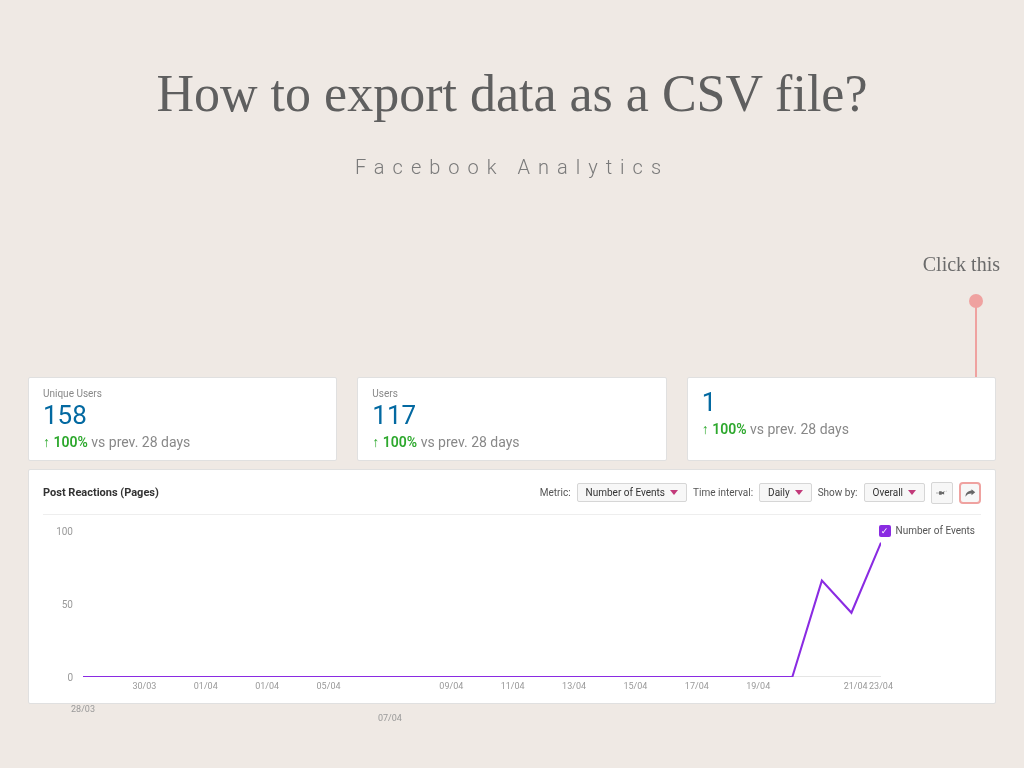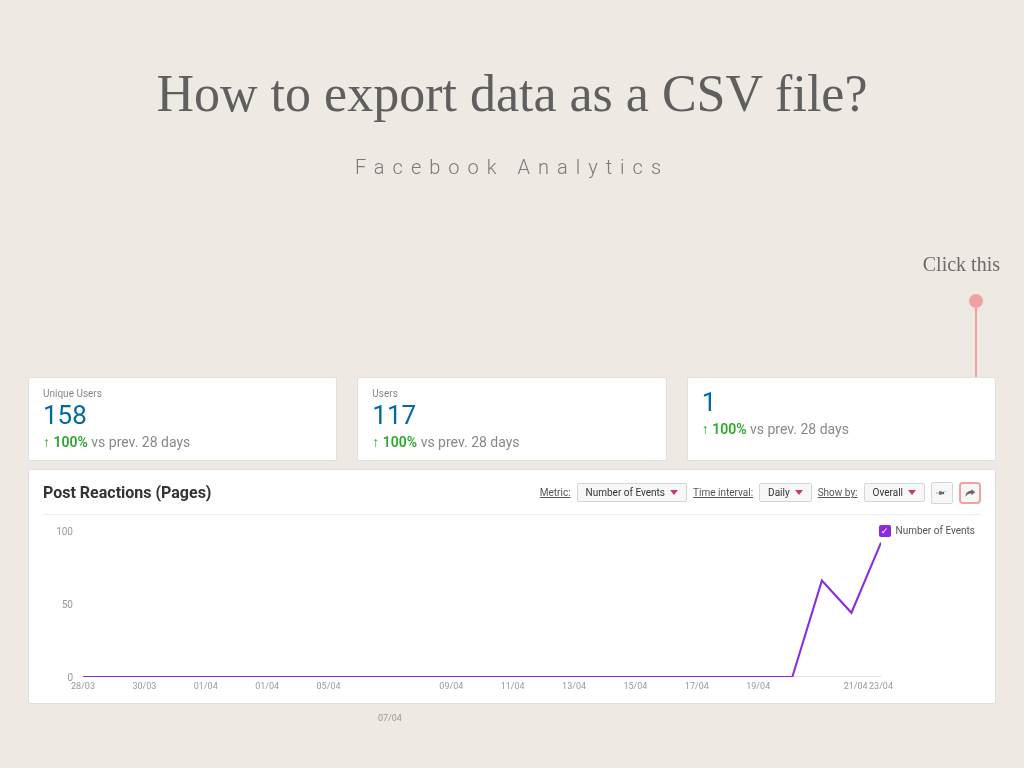--- a/index.html
+++ b/index.html
@@ -104,32 +104,32 @@
     padding: 12px 14px 8px 14px;
   }
   .chart-header {
     display: flex;
     align-items: center;
     justify-content: space-between;
     border-bottom: 1px solid #eee;
     padding-bottom: 10px;
   }
   .chart-title {
-    font-size: 16px;
+    font-size: 11px;
     font-weight: 700;
     color: #333;
   }
   .chart-controls {
     display: flex;
     align-items: center;
     gap: 6px;
     font-size: 10px;
     color: #666;
   }
-  .ctrl-label { color: #555; text-decoration: underline; }
+  .ctrl-label { color: #555; }
   .dropdown {
     display: inline-flex;
     align-items: center;
     gap: 5px;
     border: 1px solid #d6d6d6;
     background: #f7f7f7;
     padding: 3px 8px;
     border-radius: 2px;
     font-size: 10px;
     color: #333;
@@ -309,21 +309,21 @@
       </div>
 
       <div class="plot">
         <svg viewBox="0 0 780 140" preserveAspectRatio="none">
           <line x1="0" y1="140" x2="780" y2="140" stroke="#ccc" stroke-width="1"></line>
           <polyline id="series-line" fill="none" stroke="#8a2be2" stroke-width="2" points="0.0,140.0 28.9,140.0 57.8,140.0 86.7,140.0 115.6,140.0 144.4,140.0 173.3,140.0 202.2,140.0 231.1,140.0 260.0,140.0 288.9,140.0 317.8,140.0 346.7,140.0 375.6,140.0 404.4,140.0 433.3,140.0 462.2,140.0 491.1,140.0 520.0,140.0 548.9,140.0 577.8,140.0 606.7,140.0 635.6,140.0 664.4,140.0 693.3,140.0 722.2,47.6 751.1,78.4 780.0,11.2"></polyline>
         </svg>
       </div>
 
       <div class="x-ticks" id="x-axis">
-          <div class="x-tick" style="left: 0%;">28/03</div>
+          <div class="x-tick" style="left: 0%; margin-top: 23px;">28/03</div>
           <div class="x-tick" style="left: 7.69231%;">30/03</div>
           <div class="x-tick" style="left: 15.3846%;">01/04</div>
           <div class="x-tick" style="left: 23.0769%;">01/04</div>
           <div class="x-tick" style="left: 30.7692%;">05/04</div>
           <div class="x-tick" style="left: 38.4615%; margin-top: 32px;">07/04</div>
           <div class="x-tick" style="left: 46.1538%;">09/04</div>
           <div class="x-tick" style="left: 53.8462%;">11/04</div>
           <div class="x-tick" style="left: 61.5385%;">13/04</div>
           <div class="x-tick" style="left: 69.2308%;">15/04</div>
           <div class="x-tick" style="left: 76.9231%;">17/04</div>

